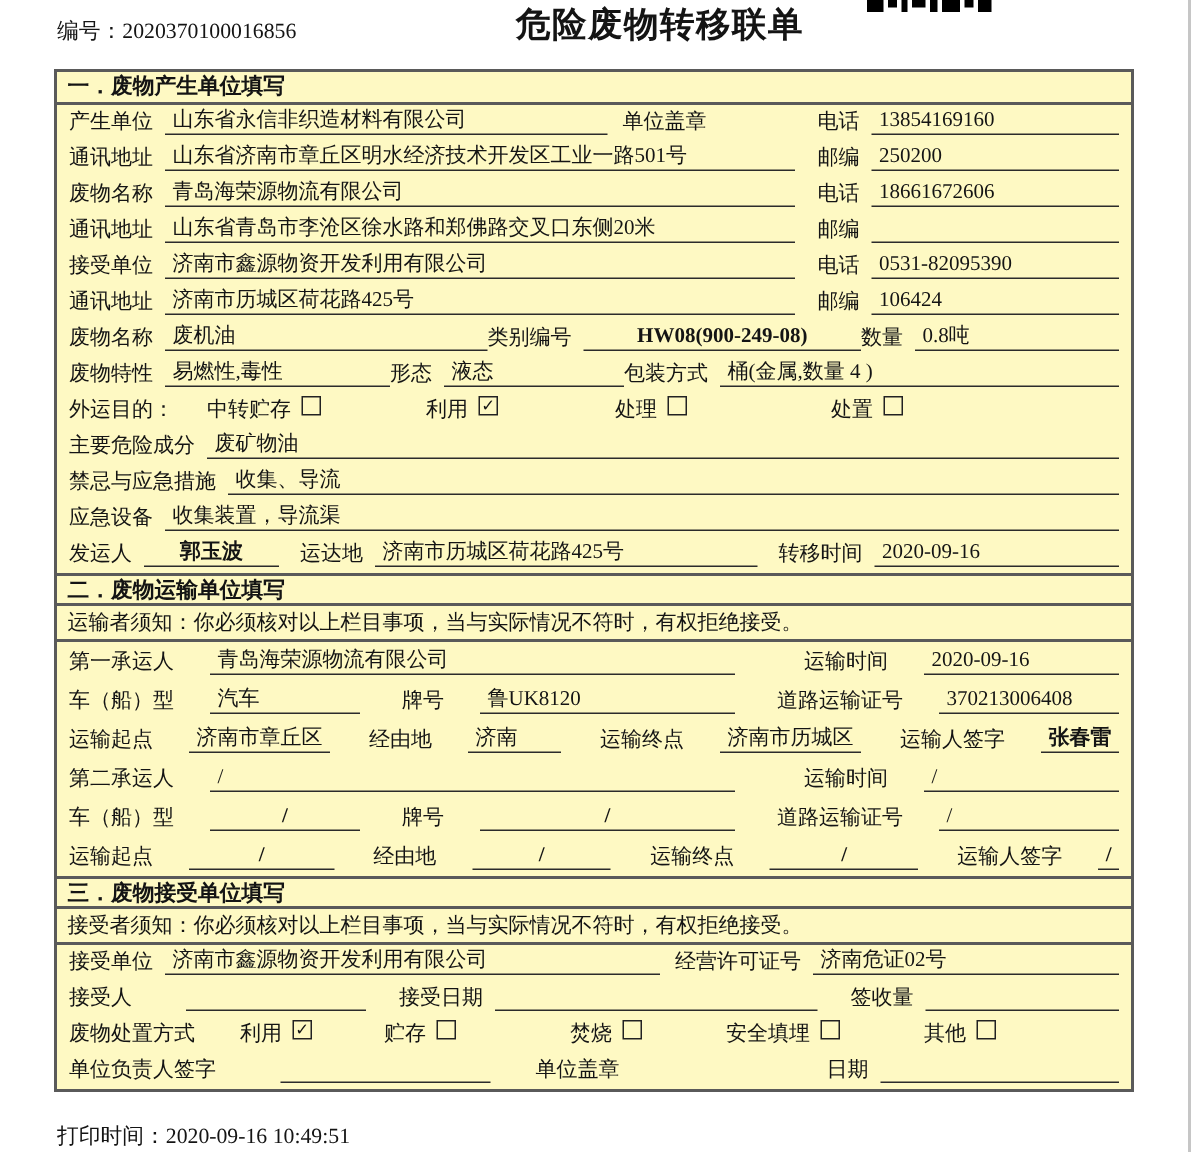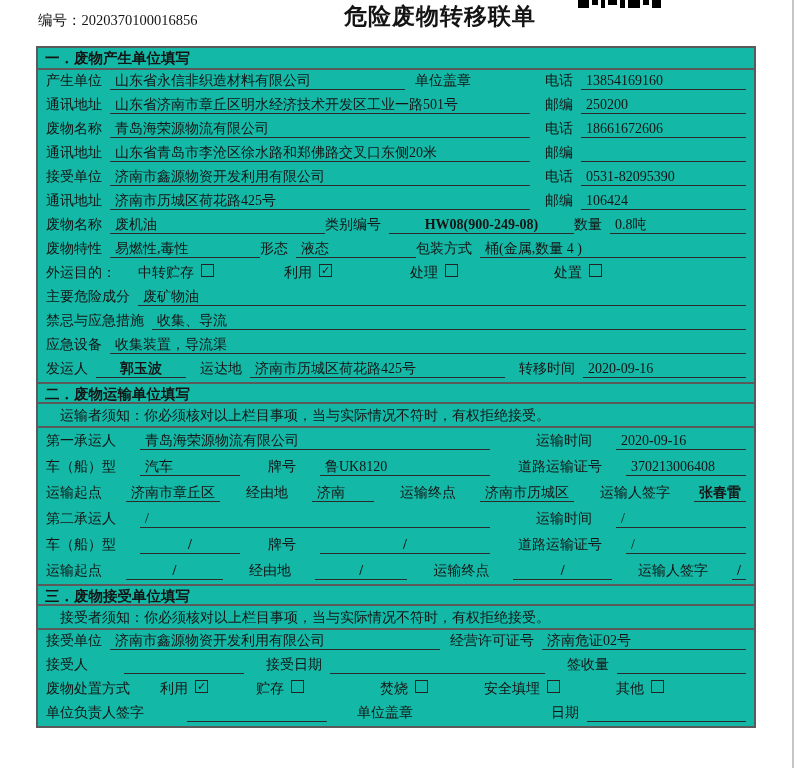--- a/index.html
+++ b/index.html
@@ -11,25 +11,25 @@
   }
   .edge-line { position:absolute; top:0; bottom:0; right:2px; width:2px; background:#c6c6c6; }
   
   .serial { position:absolute; left:38px; top:11px; font-size:14.5px; white-space:nowrap; }
   .title  { position:absolute; left:250px; top:1px; width:380px; text-align:center;
             font-size:23px; font-weight:bold; letter-spacing:1px; white-space:nowrap; }
   .qr-frag { position:absolute; left:578px; top:0; height:8px; display:flex; align-items:flex-start; }
   .qr-frag .b { background:#000; height:8px; margin-right:3px; }
   .qr-frag .b.s { height:5px; }
   
-  .form { position:absolute; left:36px; top:46px; width:720px; border:2px solid #5a5a5a; background:#14b8a6; }
+  .form { position:absolute; left:36px; top:46px; width:720px; border:2px solid #5a5a5a; background:#fef9c3; }
   .sec-hd { height:22px; line-height:21px; font-weight:bold; font-size:14.5px;
             border-bottom:2px solid #5a5a5a; padding-left:7px; }
   .sec-hd.mid { border-top:2px solid #5a5a5a; }
-  .note { height:24px; line-height:23px; border-bottom:2px solid #5a5a5a; padding-left:22px; }
+  .note { height:24px; line-height:23px; border-bottom:2px solid #5a5a5a; padding-left:7px; }
   .row { display:flex; align-items:flex-end; padding:0 8px 4px 8px; }
   .h24 { height:24px; } .h26 { height:26px;gap:16px; }
   .lb { white-space:nowrap; margin-right:8px; }
   .val { border-bottom:1px solid #2b2b2b; padding:0 5px; white-space:nowrap;
          min-height:17px; line-height:17px; }
   .grow { flex:1; }
   .push { margin-left:auto; }
   .c { text-align:center;font-weight:bold; }
   .cbi { display:flex; align-items:flex-start; white-space:nowrap; }
   .bx { display:inline-block; width:13px; height:13px; border:1px solid #222;
@@ -269,13 +269,14 @@
     <div class="row h24">
       <span class="lb">单位负责人签字</span>
       <span class="val" style="width:140px;margin-left:35px"></span>
       <span class="lb" style="margin-left:30px">单位盖章</span>
       <span class="lb" style="margin-left:130px">日期</span>
       <span class="val grow"></span>
     </div>
 
   </div>
 
+  <div class="print-line"><span>打印时间：</span><span>2020-09-16 10:49:51</span></div>
 </div>
 
 </body></html>

